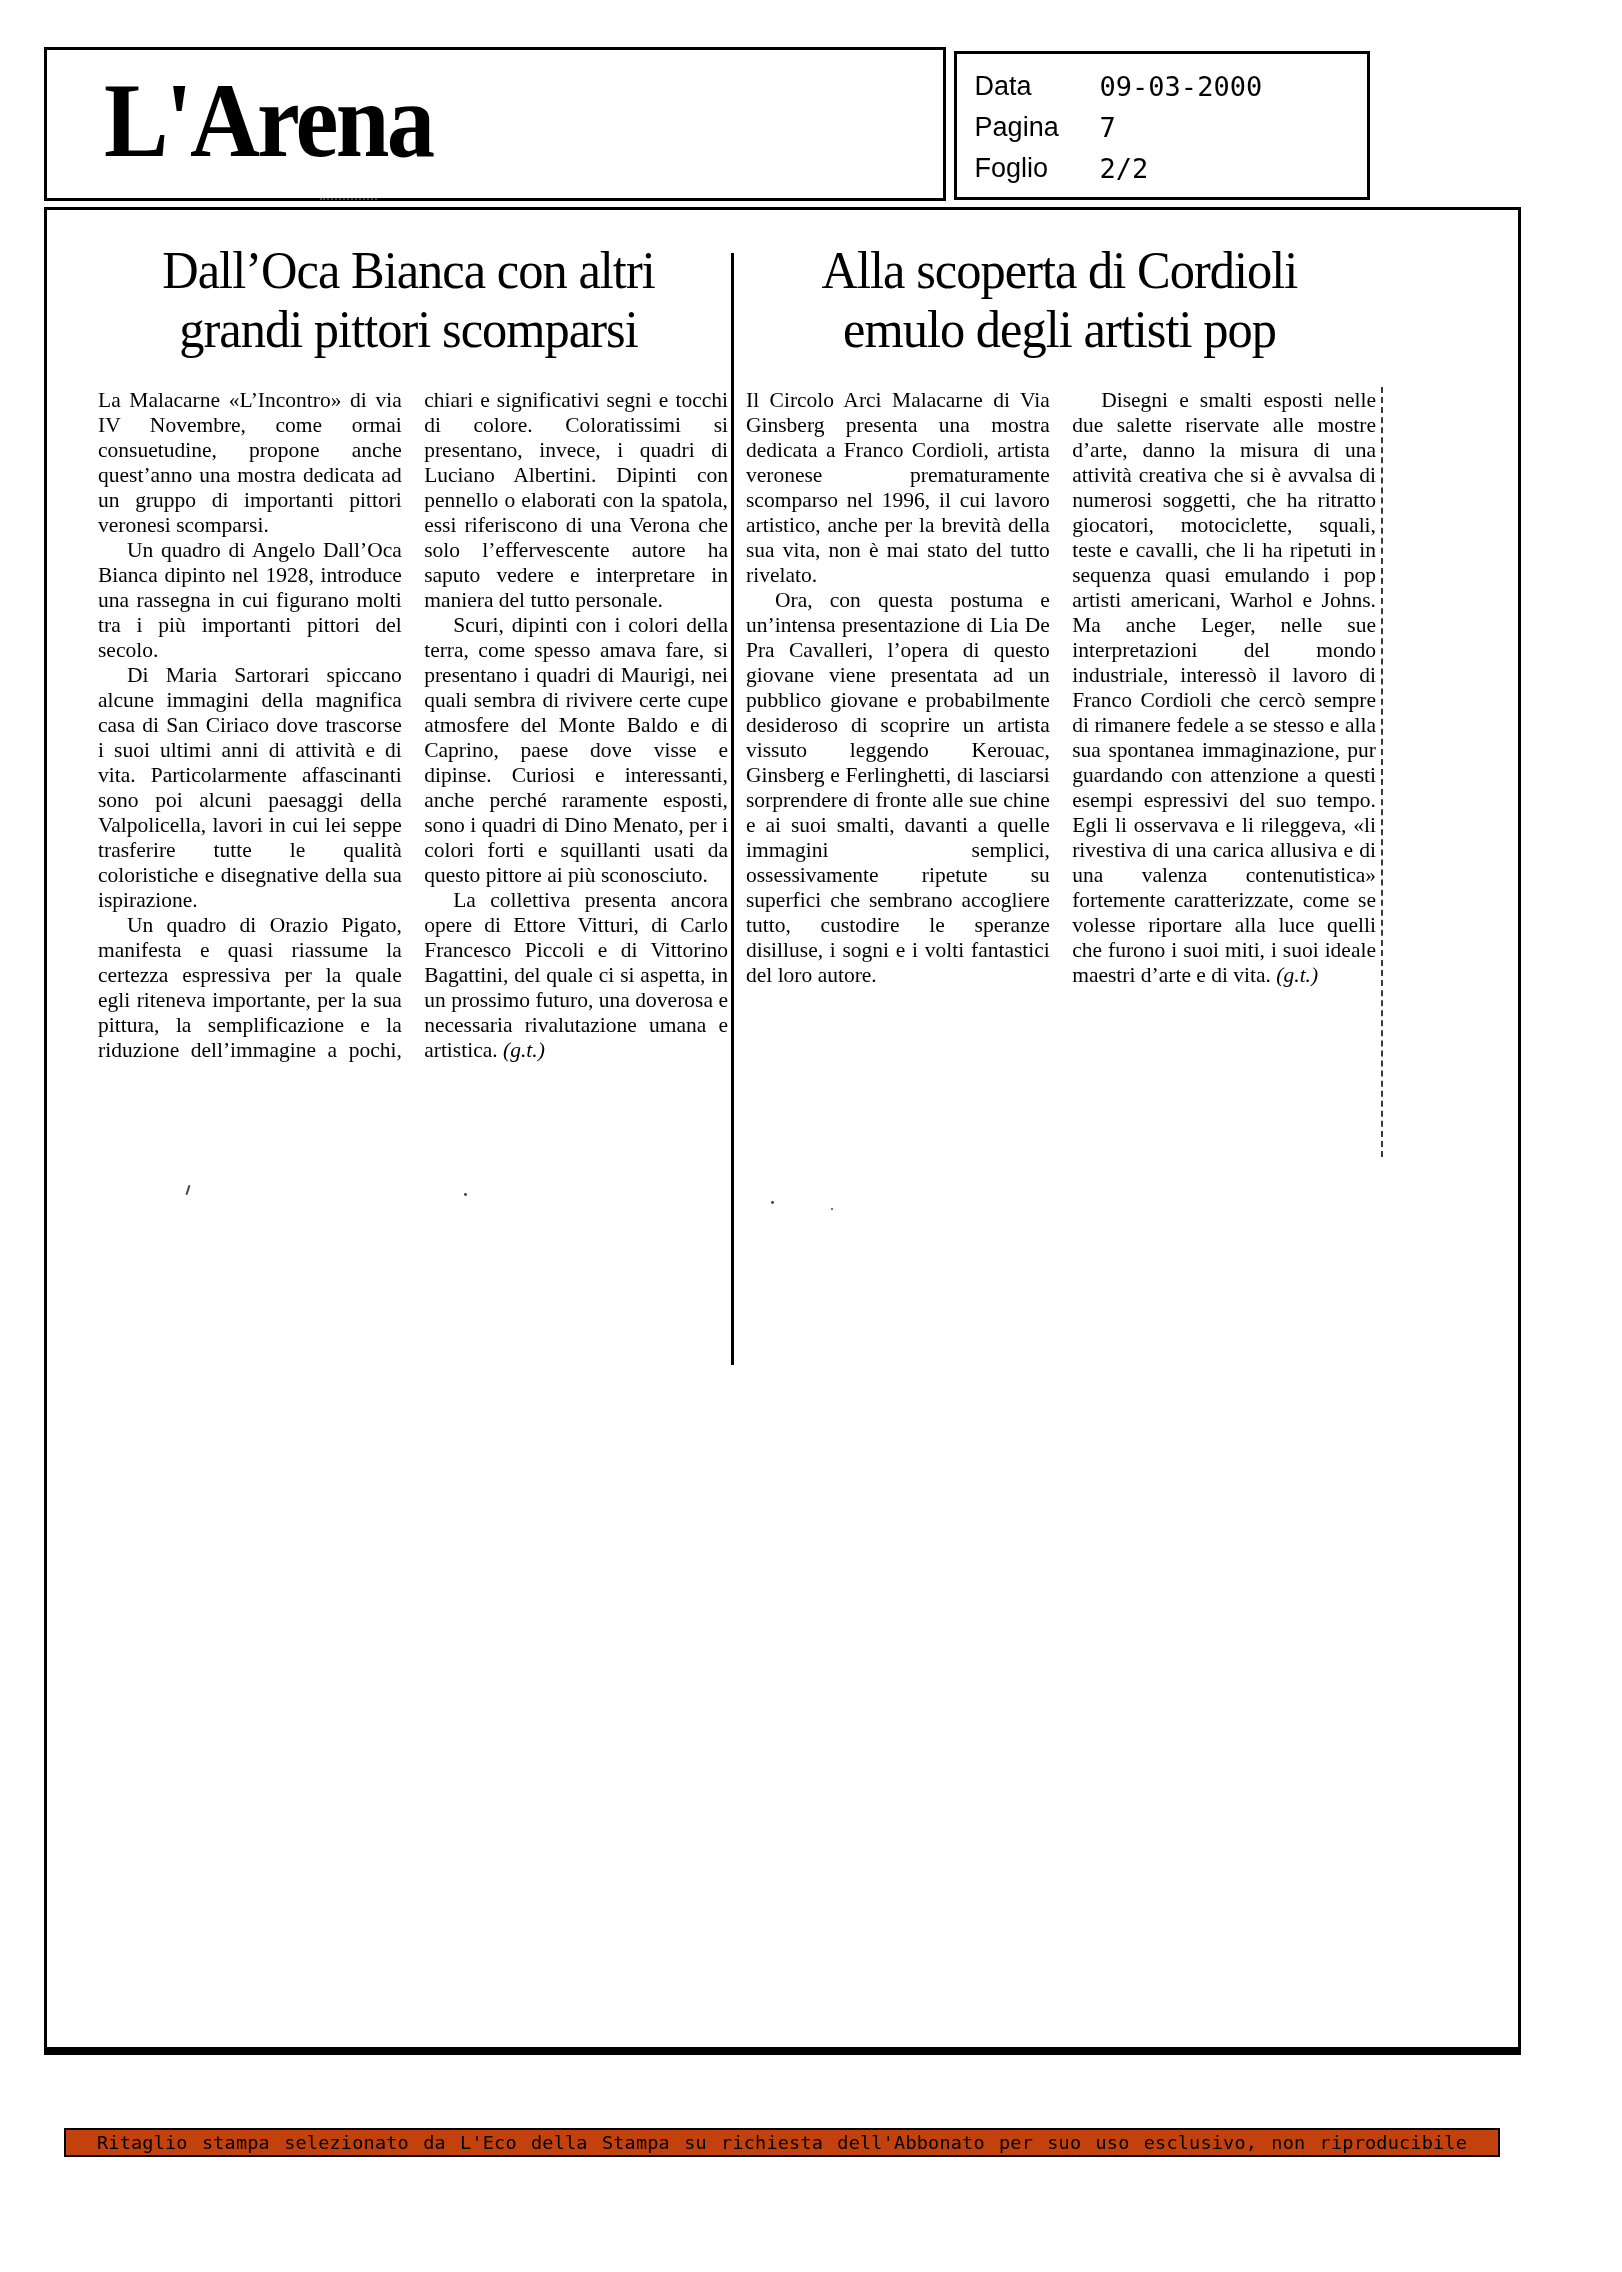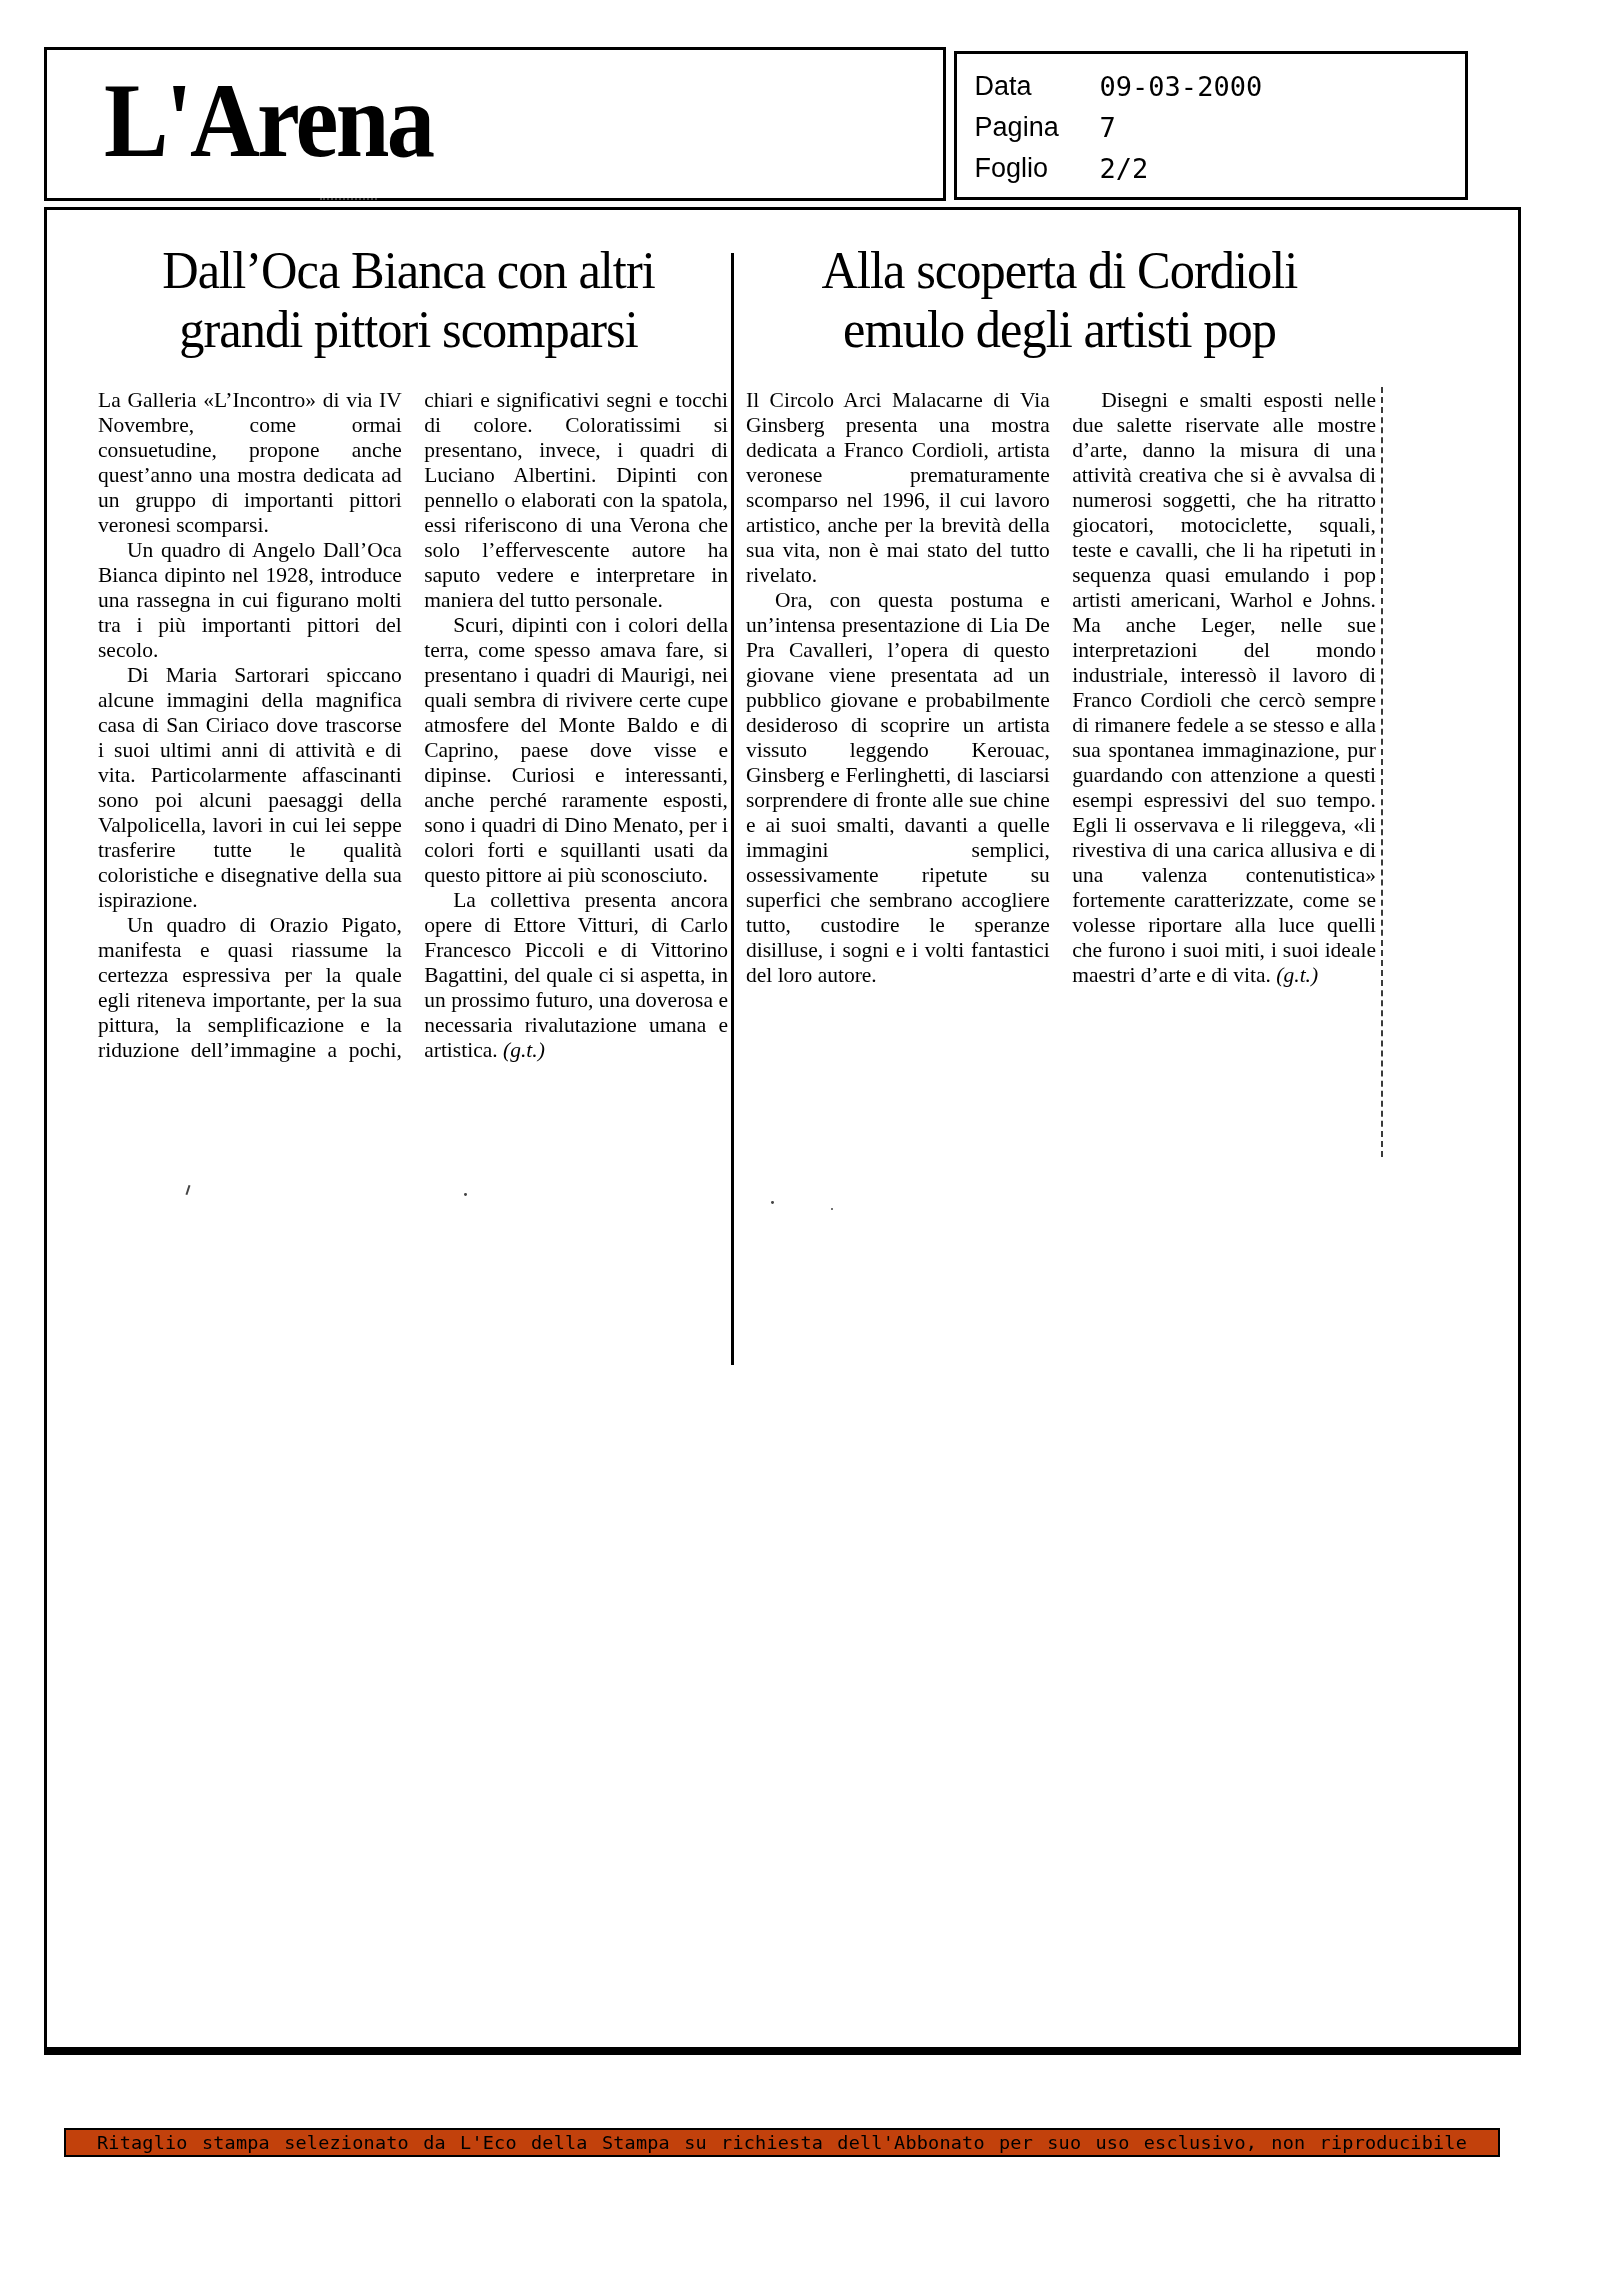--- a/index.html
+++ b/index.html
@@ -14,21 +14,21 @@
   #logo-box{left:44px;top:47px;width:902px;height:154px;}
   #masthead{
     position:absolute;left:57px;top:7.8px;
     font-family:"Liberation Serif",serif;font-weight:bold;
     font-size:105px;line-height:1.2;letter-spacing:-2.9px;
     transform:scaleX(.92);transform-origin:left top;white-space:nowrap;
   }
   #logo-smudge{position:absolute;left:273px;top:148px;width:57px;height:0;
     border-top:2.9px dotted #4a4a4a;}
 
-  #data-box{left:954px;top:51px;width:514px;height:149px;padding:11.7px 0 7.8px 17.6px;}
+  #data-box{left:954px;top:51px;width:416px;height:149px;padding:11.7px 0 7.8px 17.6px;}
   .meta-row{display:flex;align-items:center;height:41px;}
   .meta-label{
     width:125px;font-family:"Liberation Sans",sans-serif;
     font-size:27px;color:#000;
   }
   .meta-value{
     font-family:"DejaVu Sans Mono",monospace;font-size:27px;
     letter-spacing:0px;white-space:nowrap;
   }
 
@@ -111,21 +111,21 @@
 
   <div class="article-title" id="title-right">
     <div>Alla scoperta di Cordioli</div>
     <div>emulo degli artisti pop</div>
   </div>
 
   <div id="center-divider"></div>
   <div id="right-dashed-divider"></div>
 
   <div class="article-body" id="body-left">
-    <p>La Galleria «L’Incontro» di via IV Novembre, come ormai consuetudine, propone anche quest’anno una mostra dedicata ad un gruppo di importanti pittori veronesi scomparsi.</p>
+    <p>La Malacarne «L’Incontro» di via IV Novembre, come ormai consuetudine, propone anche quest’anno una mostra dedicata ad un gruppo di importanti pittori veronesi scomparsi.</p>
     <p>Un quadro di Angelo Dall’Oca Bianca dipinto nel 1928, introduce una rassegna in cui figurano molti tra i più importanti pittori del secolo.</p>
     <p>Di Maria Sartorari spiccano alcune immagini della magnifica casa di San Ciriaco dove trascorse i suoi ultimi anni di attività e di vita. Particolarmente affascinanti sono poi alcuni paesaggi della Valpolicella, lavori in cui lei seppe trasferire tutte le qualità coloristiche e disegnative della sua ispirazione.</p>
     <p>Un quadro di Orazio Pigato, manifesta e quasi riassume la certezza espressiva per la quale egli riteneva importante, per la sua pittura, la semplificazione e la riduzione dell’immagine a pochi, chiari e significativi segni e tocchi di colore. Coloratissimi si presentano, invece, i quadri di Luciano Albertini. Dipinti con pennello o elaborati con la spatola, essi riferiscono di una Verona che solo l’effervescente autore ha saputo vedere e interpretare in maniera del tutto personale.</p>
     <p>Scuri, dipinti con i colori della terra, come spesso amava fare, si presentano i quadri di Maurigi, nei quali sembra di rivivere certe cupe atmosfere del Monte Baldo e di Caprino, paese dove visse e dipinse. Curiosi e interessanti, anche perché raramente esposti, sono i quadri di Dino Menato, per i colori forti e squillanti usati da questo pittore ai più sconosciuto.</p>
     <p><span>La collettiva presenta ancora opere di Ettore Vitturi, di Carlo Francesco Piccoli e di Vittorino Bagattini, del quale ci si aspetta, in un prossimo futuro, una doverosa e necessaria rivalutazione umana e artistica.</span> <i class="sign">(g.t.)</i></p>
   </div>
 
   <div class="article-body" id="body-right">
     <p>Il Circolo Arci Malacarne di Via Ginsberg presenta una mostra dedicata a Franco Cordioli, artista veronese prematuramente scomparso nel 1996, il cui lavoro artistico, anche per la brevità della sua vita, non è mai stato del tutto rivelato.</p>
     <p>Ora, con questa postuma e un’intensa presentazione di Lia De Pra Cavalleri, l’opera di questo giovane viene presentata ad un pubblico giovane e probabilmente desideroso di scoprire un artista vissuto leggendo Kerouac, Ginsberg e Ferlinghetti, di lasciarsi sorprendere di fronte alle sue chine e ai suoi smalti, davanti a quelle immagini semplici, ossessivamente ripetute su superfici che sembrano accogliere tutto, custodire le speranze disilluse, i sogni e i volti fantastici del loro autore.</p>

